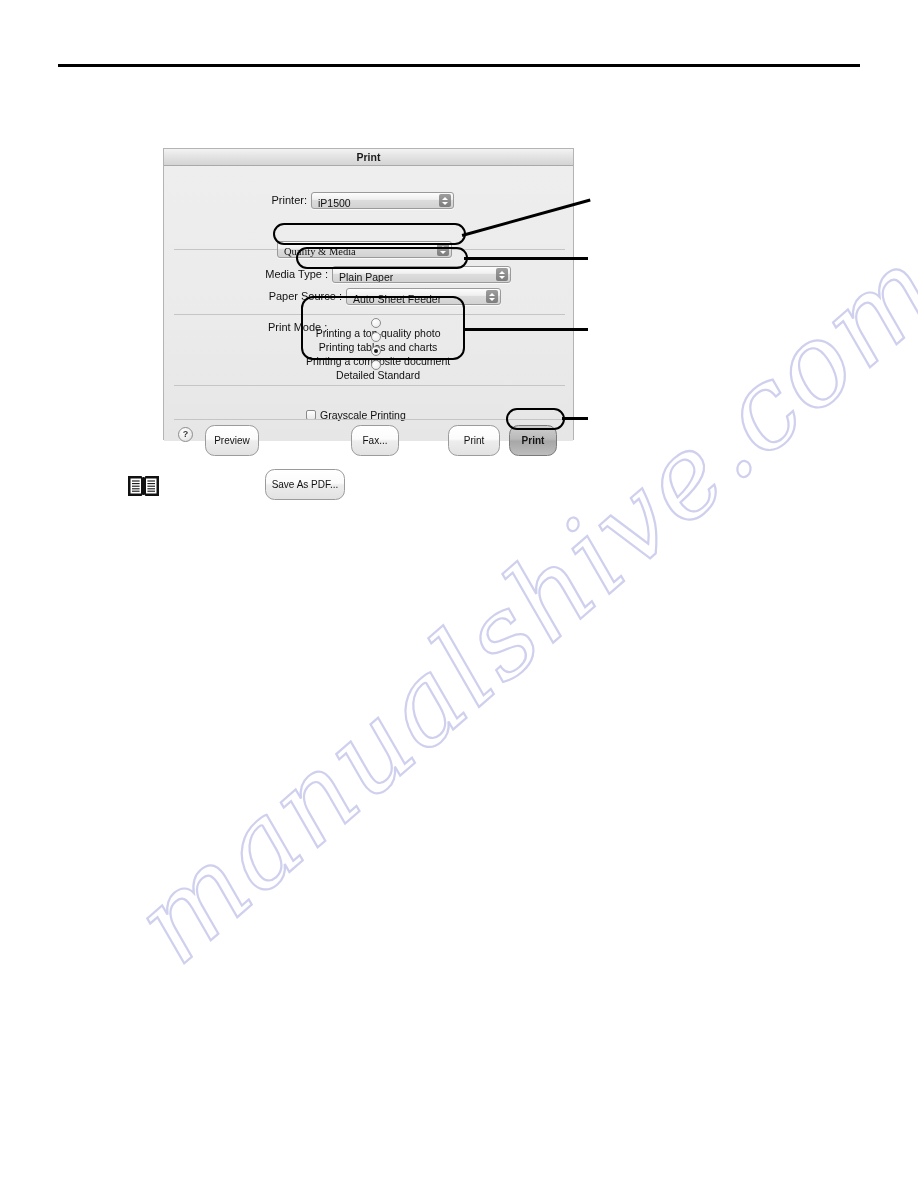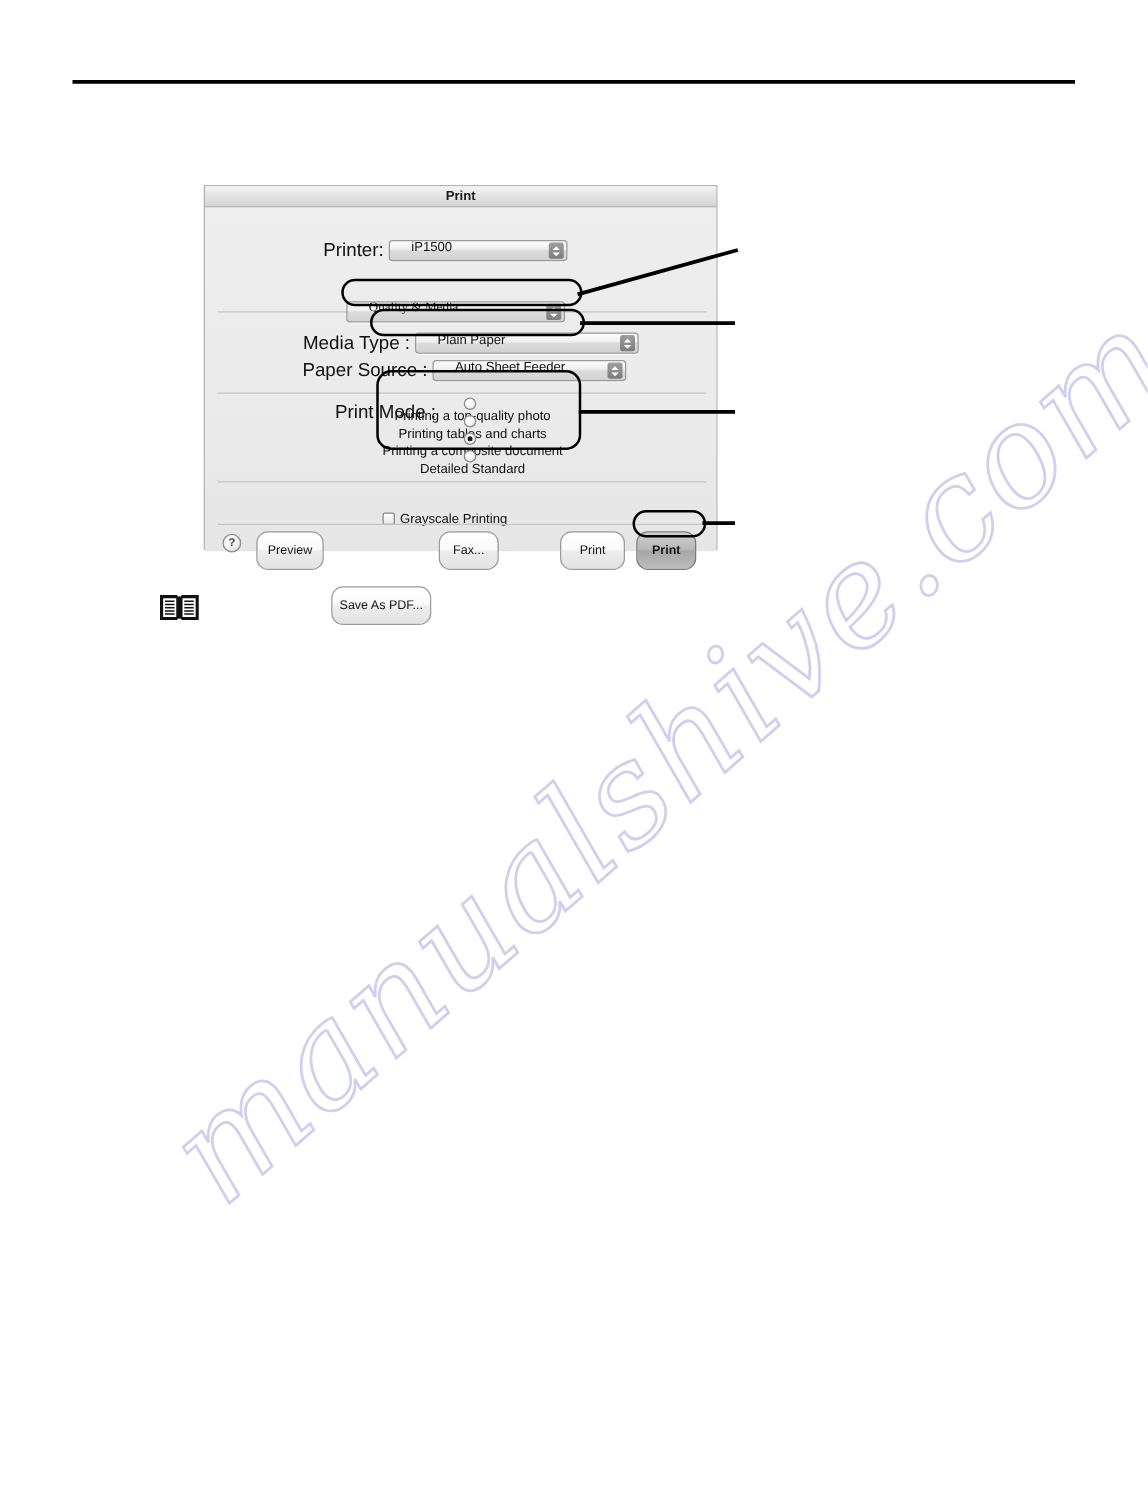--- a/index.html
+++ b/index.html
@@ -87,39 +87,38 @@
 
   
   .row {
     position: absolute;
     display: flex;
     align-items: center;
     left: 0;
     width: 100%;
   }
   .row-label {
-    font-size: 15px;
+    font-size: 11px;
     color: #111111;
     text-align: right;
     white-space: nowrap;
     line-height: 1;
   }
 
   
   .popup {
     position: relative;
     height: 17px;
     background: linear-gradient(to bottom, #fdfdfd 0%, #f0f0f0 42%, #dcdcdc 50%, #d2d2d2 100%);
     border: 1px solid #9a9a9a;
     border-radius: 3px;
     box-sizing: border-box;
     display: flex;
-    align-items: flex-start;
+    align-items: flex-end;
     box-shadow: 0 1px 0 rgba(255,255,255,0.7);
-    padding-left: 11px;
   }
   .popup-value {
     font-size: 10.5px;
     color: #101010;
     padding-left: 6px;
     line-height: 1;
     white-space: nowrap;
     overflow: hidden;
   }
   .popup-arrows {

